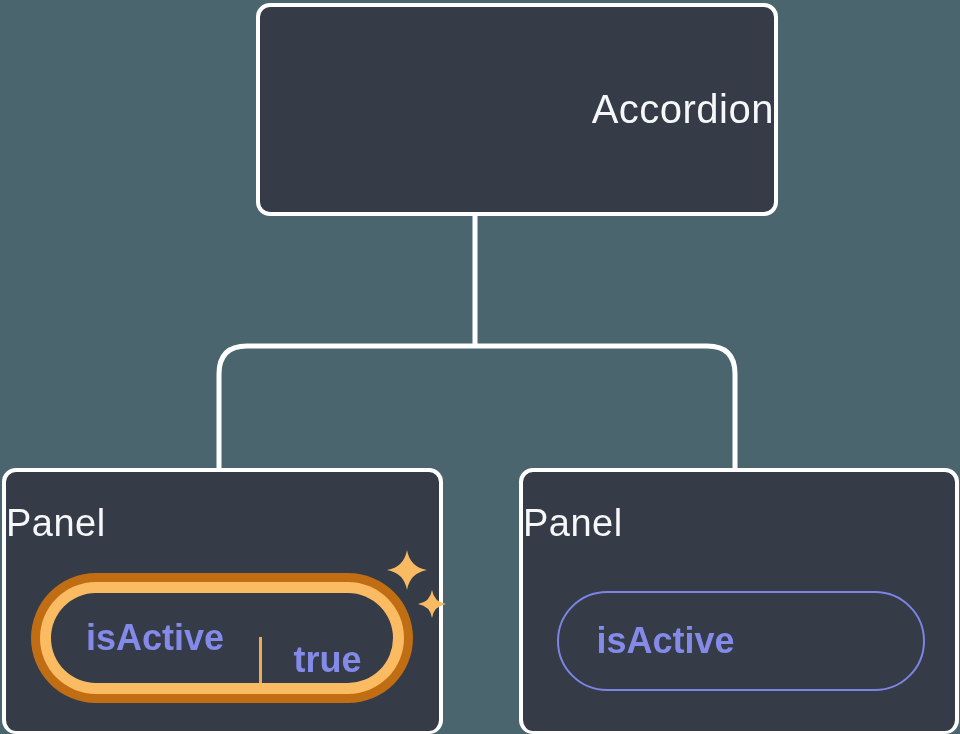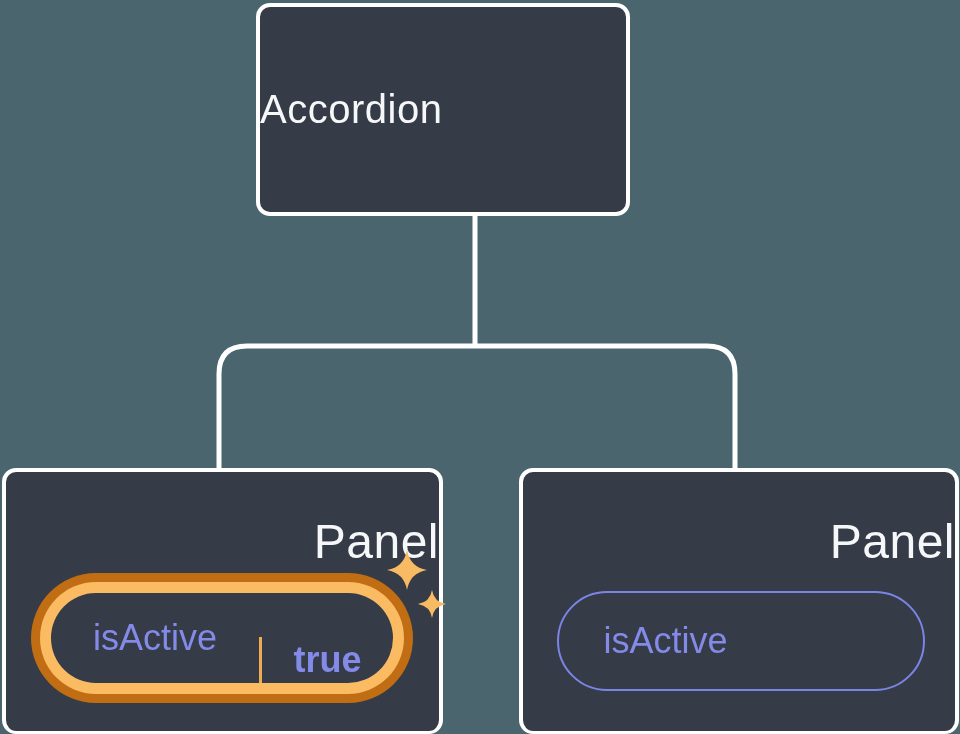--- a/index.html
+++ b/index.html
@@ -37,43 +37,43 @@
     stroke-width: 5;
   }
   .node {
     position: absolute;
     background: var(--node-fill);
     border: 4px solid var(--node-border);
     border-radius: 14px;
   }
   .root-node {
     left: 256px; top: 3px;
-    width: 374px; height: 213px;
+    width: 522px; height: 213px;
     display: flex;
     align-items: center;
-    justify-content: flex-start;
+    justify-content: flex-end;
   }
   .node-label {
     color: var(--text-primary);
     font-size: 40px;
     font-weight: 500;
     letter-spacing: 0.5px;
   }
   .panel-node {
     top: 468px;
     height: 266px;
     border-bottom-width: 3px;
   }
   .panel-left  { left: 2px;   width: 441px; }
   .panel-right { left: 519px; width: 440px; }
   .panel-label {
-    margin-top: 42px;
-    text-align: right;
+    margin-top: 30px;
+    text-align: left;
     color: var(--text-primary);
-    font-size: 48px;
+    font-size: 38px;
     font-weight: 500;
     letter-spacing: 0.5px;
   }
   
   .pill-active-outer {
     position: absolute;
     left: 25px; top: 101px;
     width: 382px; height: 130px;
     background: var(--highlight-orange-dark);
     border-radius: 65px;
@@ -91,20 +91,21 @@
     border-radius: 45px;
     display: flex;
     overflow: hidden;
   }
   .pill-cell {
     display: flex;
     align-items: center;
     justify-content: center;
     color: var(--prop-purple);
     font-size: 36px;
+    font-weight: bold;
   }
   .pill-active-inner .cell-name  { width: 208px; }
   .pill-active-inner .cell-value {
     flex: 1;
     border-left: 3px solid var(--divider-gold);
     font-weight: 700;
     margin-top: 44px;
   }
   .sparkles {
     position: absolute;

